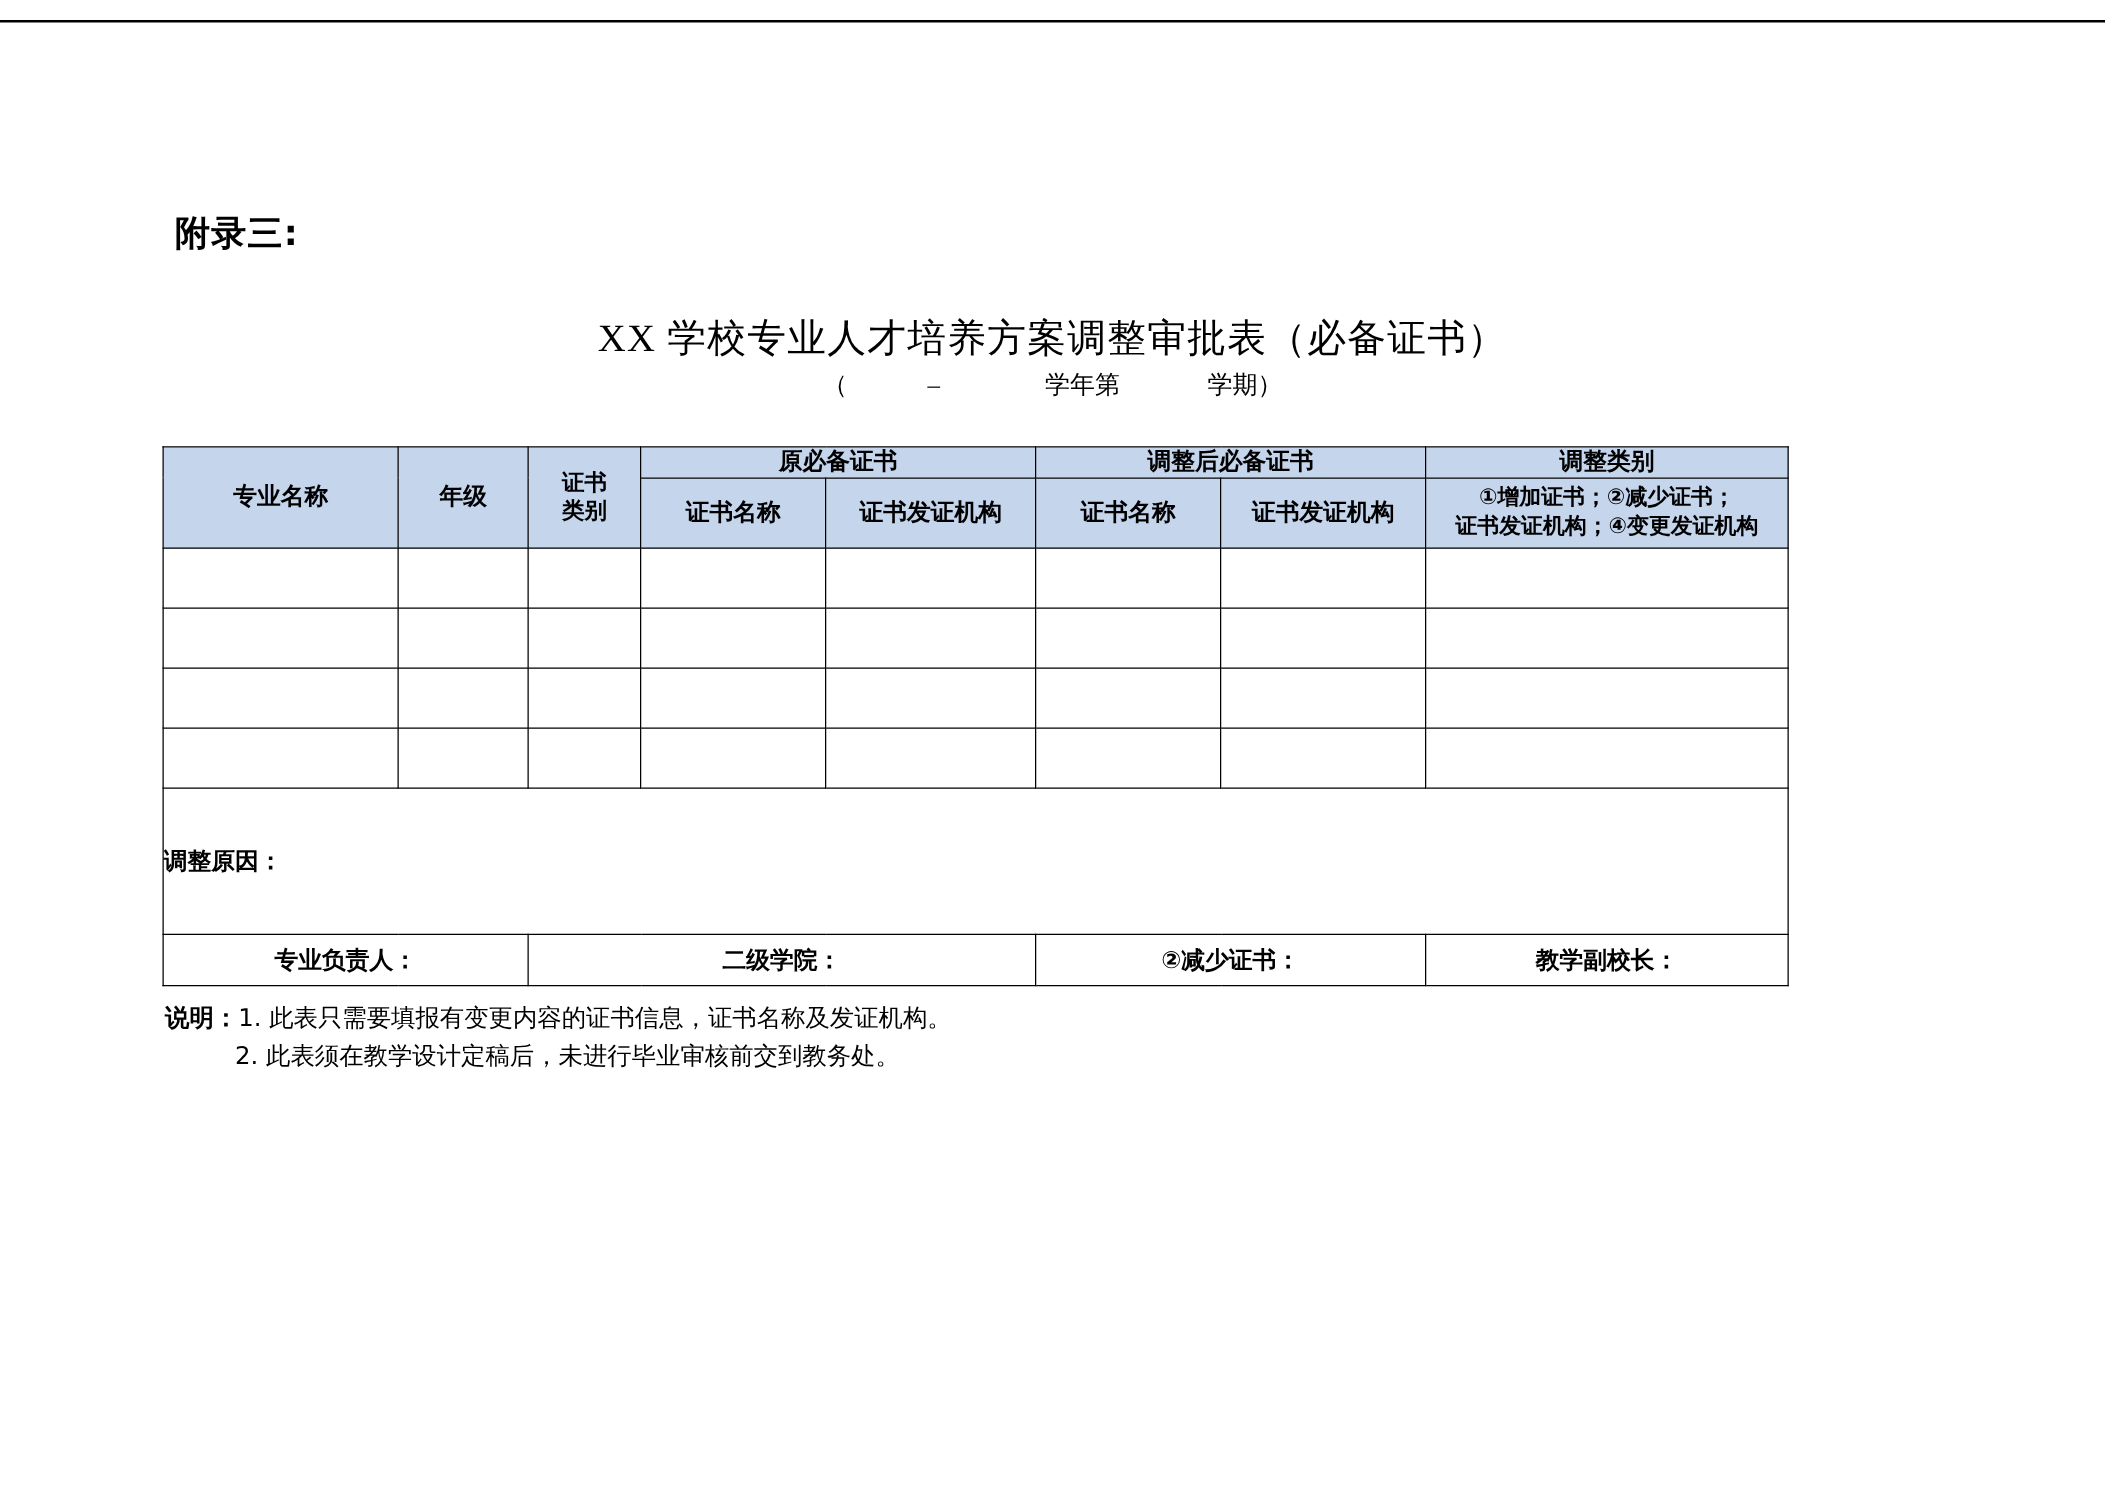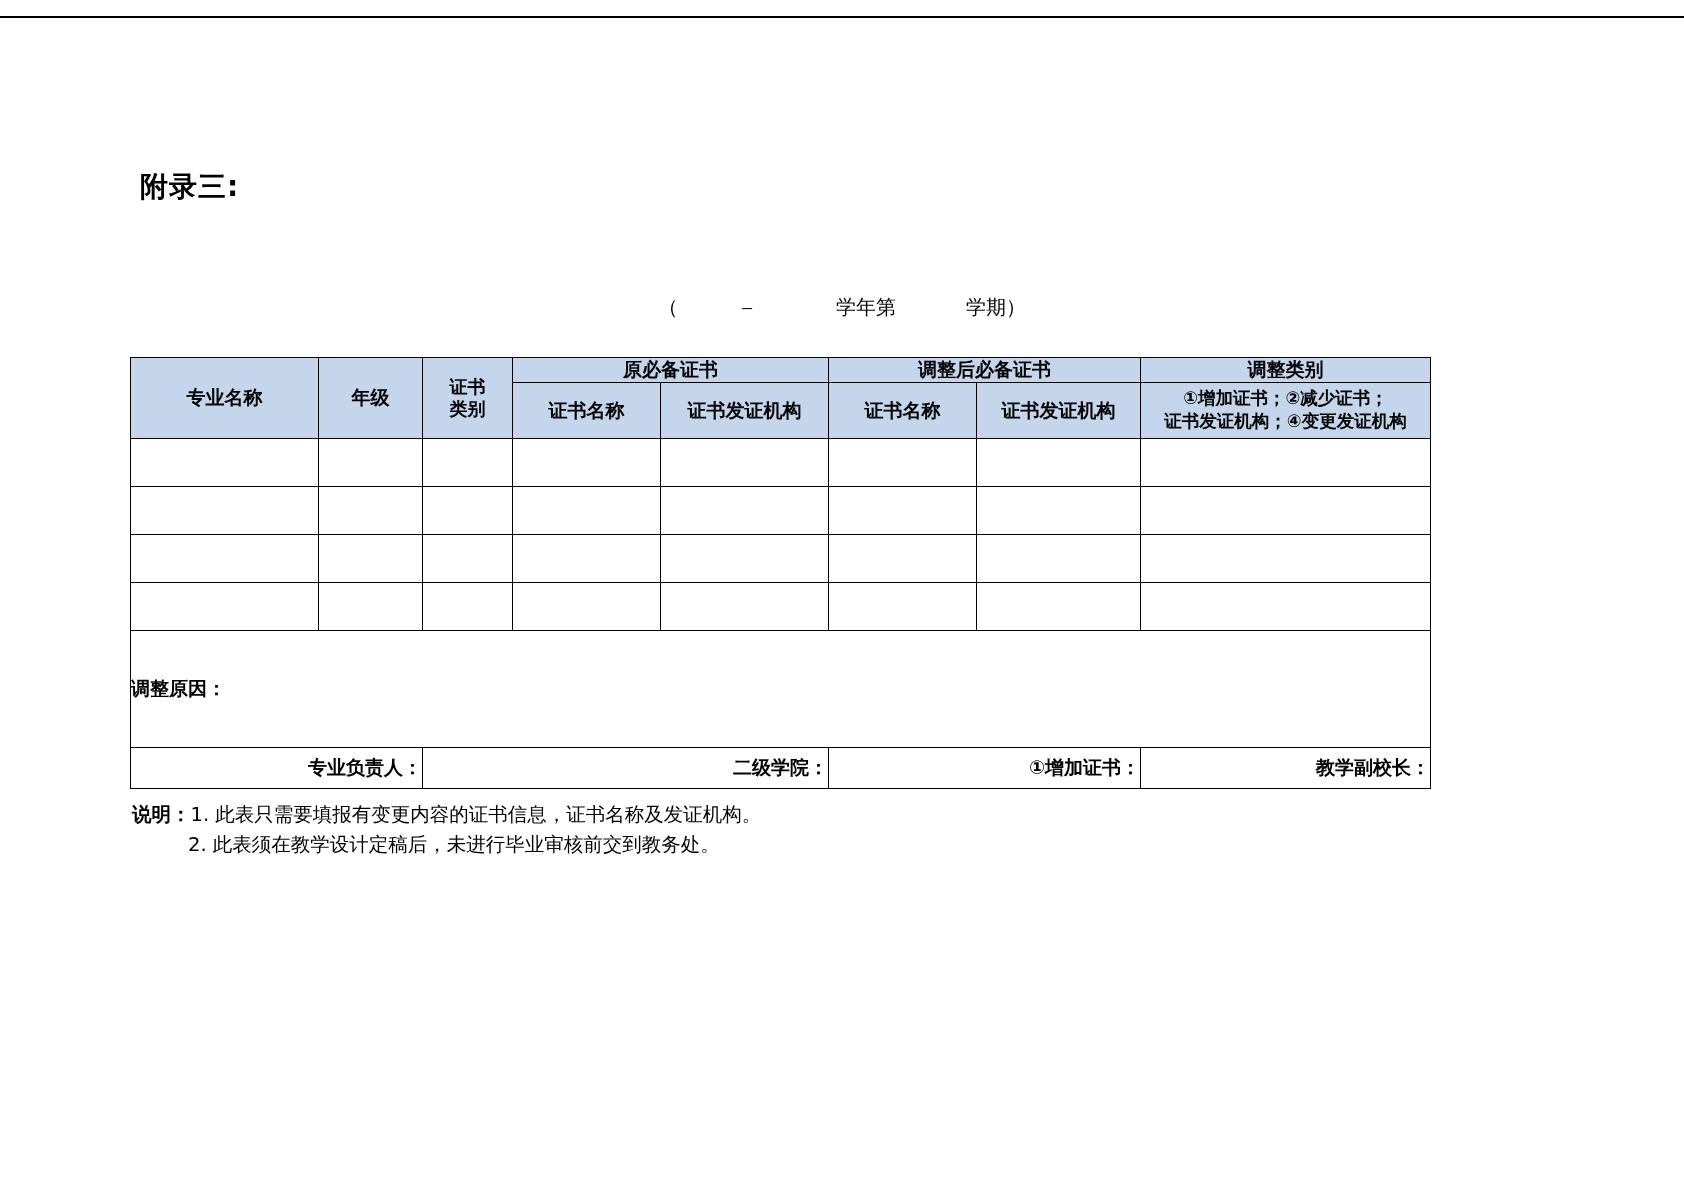--- a/index.html
+++ b/index.html
@@ -131,21 +131,21 @@
     font-size: 19px;
     font-weight: bold;
     font-family: "DejaVu Sans", sans-serif;
   }
 
   .sign-cell {
     height: 40px;
     font-size: 19px;
     font-weight: bold;
     padding: 0 0 0 8px;
-    text-align: right;
+    text-align: center;
     font-family: "DejaVu Sans", sans-serif;
   }
 
   
   .notes {
     position: absolute;
     left: 132px;
     top: 800px;
     width: 1400px;
     font-family: "DejaVu Sans", sans-serif;
@@ -157,20 +157,21 @@
 </style>
 </head>
 <body>
 
 <div class="page">
 
   <div class="top-rule"></div>
 
   <div class="appendix-label">附录三:</div>
 
+  <div class="doc-title">XX 学校专业人才培养方案调整审批表（必备证书）</div>
 
   <div class="doc-subtitle">
     <span>（</span>
     <span class="gap-sm"></span>
     <span>–</span>
     <span class="gap-md"></span>
     <span>学年第</span>
     <span class="gap-lg"></span>
     <span>学期）</span>
   </div>
@@ -251,21 +252,21 @@
         <td></td>
       </tr>
 
       <tr>
         <td class="reason-cell" colspan="8">调整原因：</td>
       </tr>
 
       <tr>
         <td class="sign-cell" colspan="2">专业负责人：</td>
         <td class="sign-cell" colspan="3">二级学院：</td>
-        <td class="sign-cell" colspan="2">①增加证书：</td>
+        <td class="sign-cell" colspan="2">②减少证书：</td>
         <td class="sign-cell">教学副校长：</td>
       </tr>
     </tbody>
   </table>
 
   <div class="notes">
     <div>
       <span class="note-label">说明：</span><span>1. 此表只需要填报有变更内容的证书信息，证书名称及发证机构。</span>
     </div>
     <div class="note-line-2">2. 此表须在教学设计定稿后，未进行毕业审核前交到教务处。</div>

